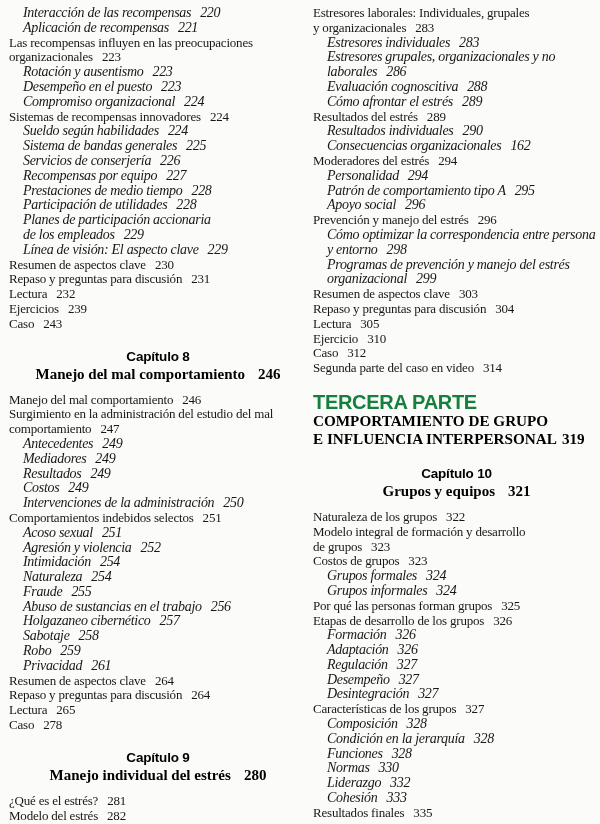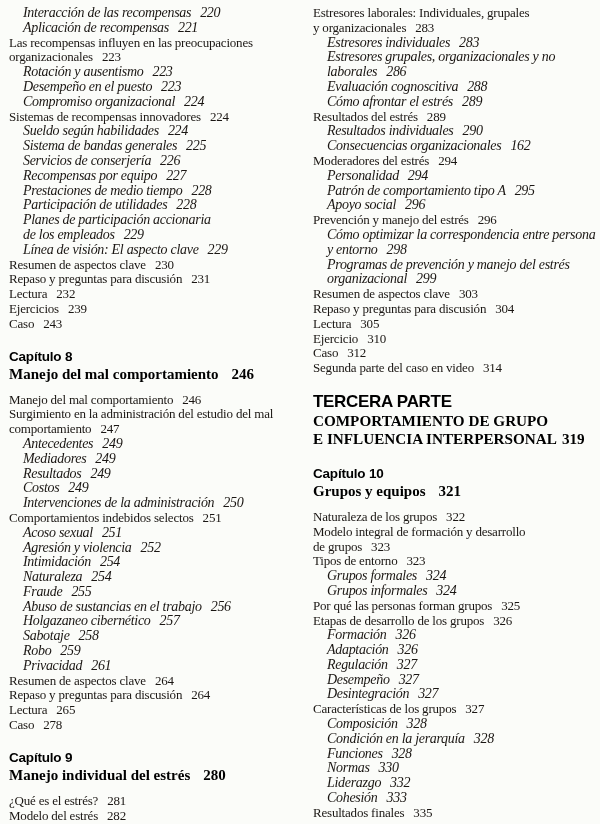--- a/index.html
+++ b/index.html
@@ -23,36 +23,36 @@
   }
   .entry .t { white-space:pre-wrap; }
   .entry.sub {
     padding-left:14px;
     font-style:italic;
     font-size:14px;
     letter-spacing:-0.3px;
   }
   .pg { margin-left:9px; }
 
-  .chapter { margin-top:16px; margin-bottom:10px; }
+  .chapter { margin-top:16px; margin-bottom:10px;text-align:center; }
   .ch-label {
     font-family:"Liberation Sans", sans-serif;
     font-weight:bold; font-size:13.5px; line-height:17px;
     letter-spacing:-0.2px; color:#000;
   }
   .ch-title {
     font-weight:bold; font-size:15px; line-height:18px; color:#000;
   }
   .ch-title .pg { margin-left:13px; }
 
   .part { margin-top:16px; margin-bottom:0; }
   .part-label {
     font-family:"Liberation Sans", sans-serif;
-    font-weight:bold; font-size:17px; line-height:20px;
-    letter-spacing:-0.3px; color:#000000;
+    font-weight:bold; font-size:20px; line-height:20px;
+    letter-spacing:-0.3px; color:#15803d;
   }
   .part-title {
     font-weight:bold; font-size:15.2px; line-height:18.5px; color:#000;
   }
   .part-title .t { white-space:pre-wrap; }
   .part-title .pg { margin-left:5px; }
 </style>
 </head>
 <body>
 
@@ -144,21 +144,21 @@
         <div class="part-title"><span class="t">COMPORTAMIENTO DE GRUPO
 E INFLUENCIA INTERPERSONAL</span><span class="pg">319</span></div>
       </div>
       <div class="chapter">
         <div class="ch-label">Capítulo 10</div>
         <div class="ch-title"><span class="t">Grupos y equipos</span><span class="pg">321</span></div>
       </div>
       <div class="entry"><span class="t">Naturaleza de los grupos</span><span class="pg">322</span></div>
       <div class="entry"><span class="t">Modelo integral de formación y desarrollo
 de grupos</span><span class="pg">323</span></div>
-      <div class="entry"><span class="t">Tipos de entorno</span><span class="pg">323</span></div>
+      <div class="entry"><span class="t">Costos de grupos</span><span class="pg">323</span></div>
       <div class="entry sub"><span class="t">Grupos formales</span><span class="pg">324</span></div>
       <div class="entry sub"><span class="t">Grupos informales</span><span class="pg">324</span></div>
       <div class="entry"><span class="t">Por qué las personas forman grupos</span><span class="pg">325</span></div>
       <div class="entry"><span class="t">Etapas de desarrollo de los grupos</span><span class="pg">326</span></div>
       <div class="entry sub"><span class="t">Formación</span><span class="pg">326</span></div>
       <div class="entry sub"><span class="t">Adaptación</span><span class="pg">326</span></div>
       <div class="entry sub"><span class="t">Regulación</span><span class="pg">327</span></div>
       <div class="entry sub"><span class="t">Desempeño</span><span class="pg">327</span></div>
       <div class="entry sub"><span class="t">Desintegración</span><span class="pg">327</span></div>
       <div class="entry"><span class="t">Características de los grupos</span><span class="pg">327</span></div>

